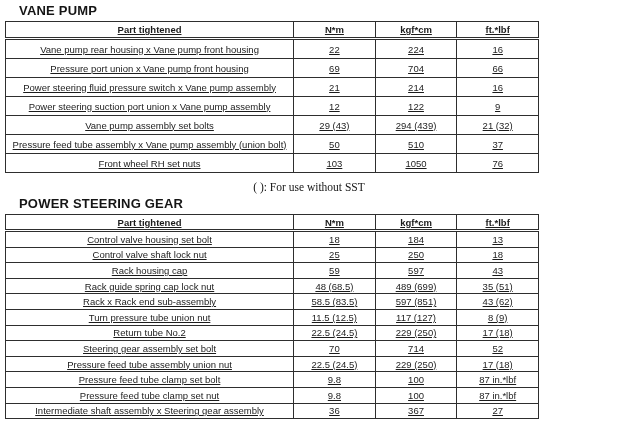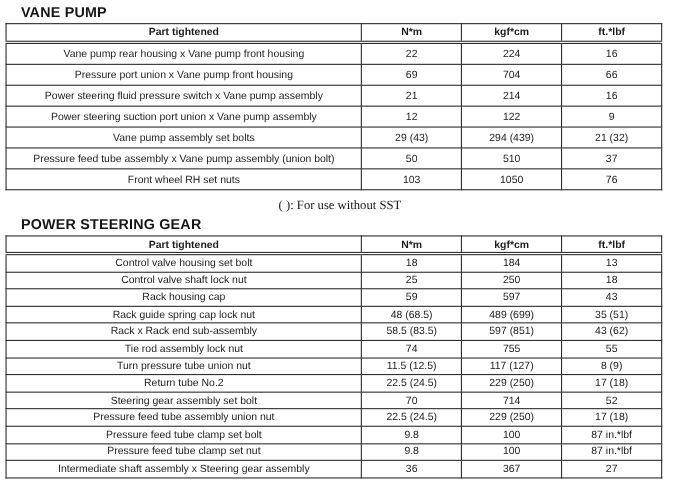--- a/index.html
+++ b/index.html
@@ -19,22 +19,23 @@
   }
   .section-title {
     font-size: 13px;
     font-weight: 700;
     letter-spacing: 0.2px;
     margin: 1px 0 3px 14px;
     color: #151515;
   }
   table.spec-table {
     border-collapse: collapse;
-    width: 597px;
+    width: 534px;
     table-layout: fixed;
+    text-decoration: underline;
   }
   .spec-table th, .spec-table td {
     border: 1px solid #2e2e2e;
     font-size: 9.5px;
     vertical-align: middle;
     overflow: hidden;
     white-space: nowrap;
   }
   .spec-table th {
     font-weight: 700;
@@ -164,26 +165,20 @@
           <td class="col-num">489 (699)</td>
           <td class="col-num">35 (51)</td>
         </tr>
         <tr>
           <td class="col-part">Rack x Rack end sub-assembly</td>
           <td class="col-num">58.5 (83.5)</td>
           <td class="col-num">597 (851)</td>
           <td class="col-num">43 (62)</td>
         </tr>
         <tr>
-          <td class="col-part">Tie rod assembly lock nut</td>
-          <td class="col-num">74</td>
-          <td class="col-num">755</td>
-          <td class="col-num">55</td>
-        </tr>
-        <tr>
           <td class="col-part">Turn pressure tube union nut</td>
           <td class="col-num">11.5 (12.5)</td>
           <td class="col-num">117 (127)</td>
           <td class="col-num">8 (9)</td>
         </tr>
         <tr>
           <td class="col-part">Return tube No.2</td>
           <td class="col-num">22.5 (24.5)</td>
           <td class="col-num">229 (250)</td>
           <td class="col-num">17 (18)</td>

